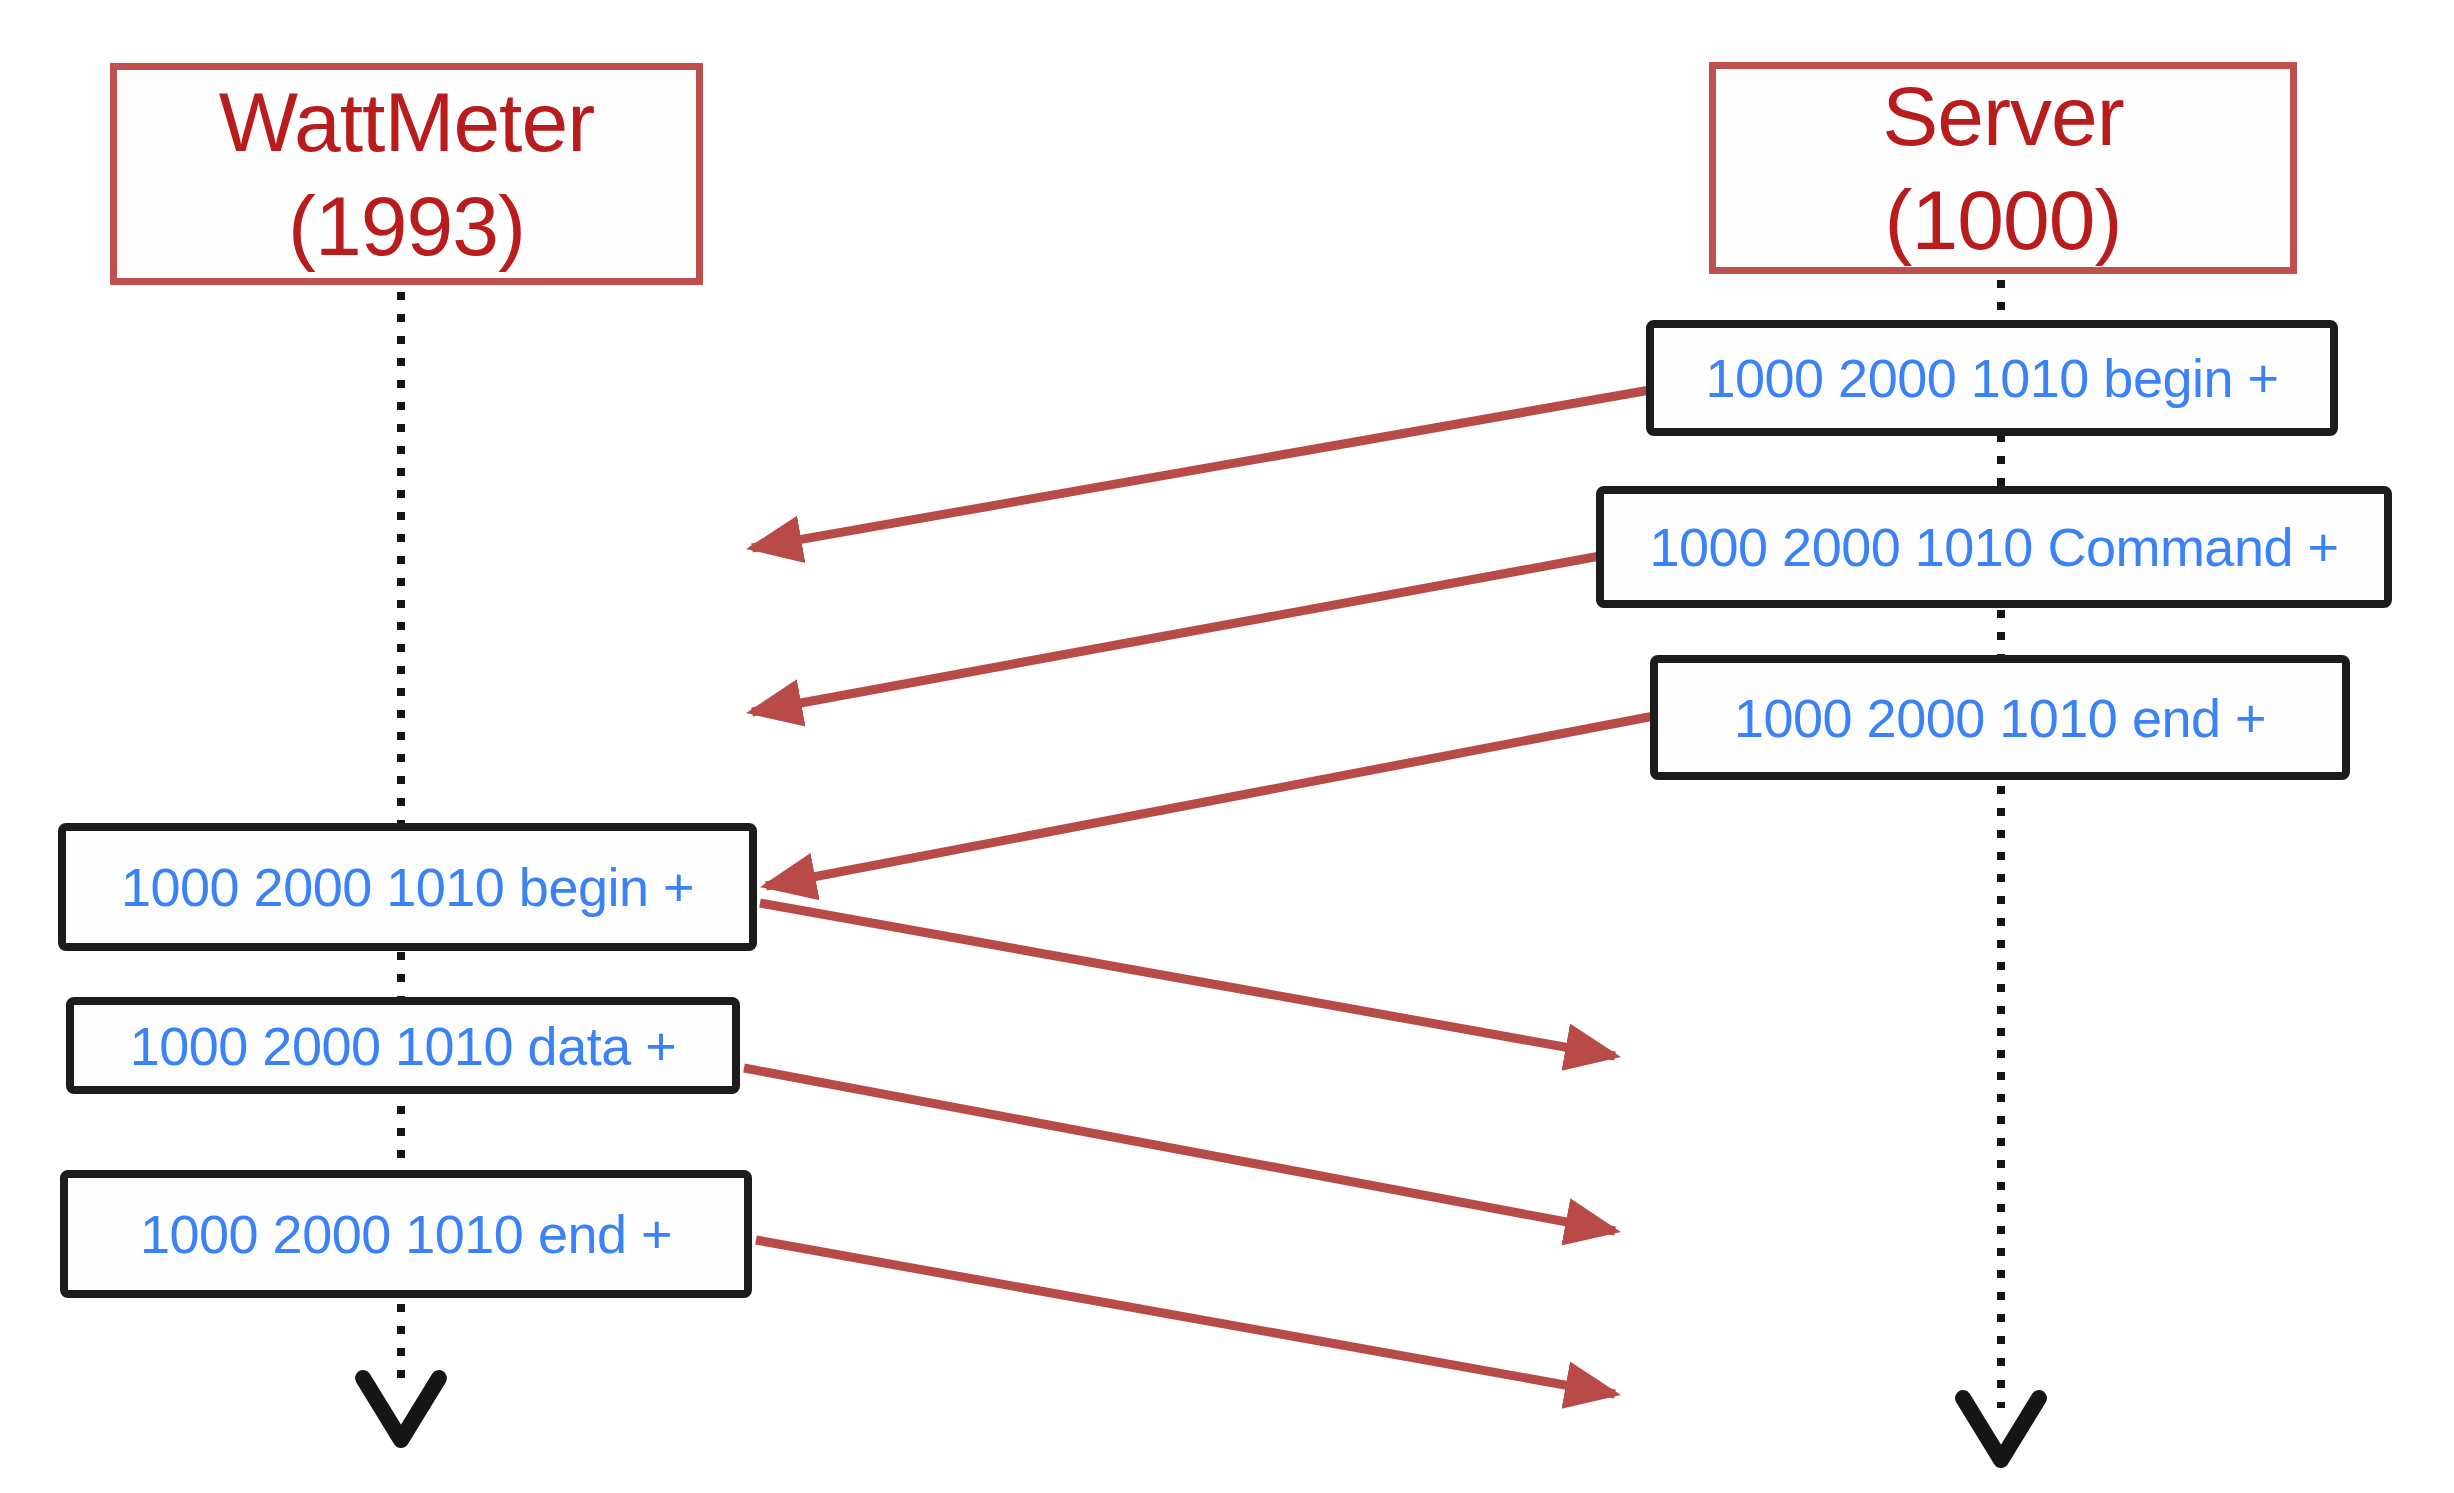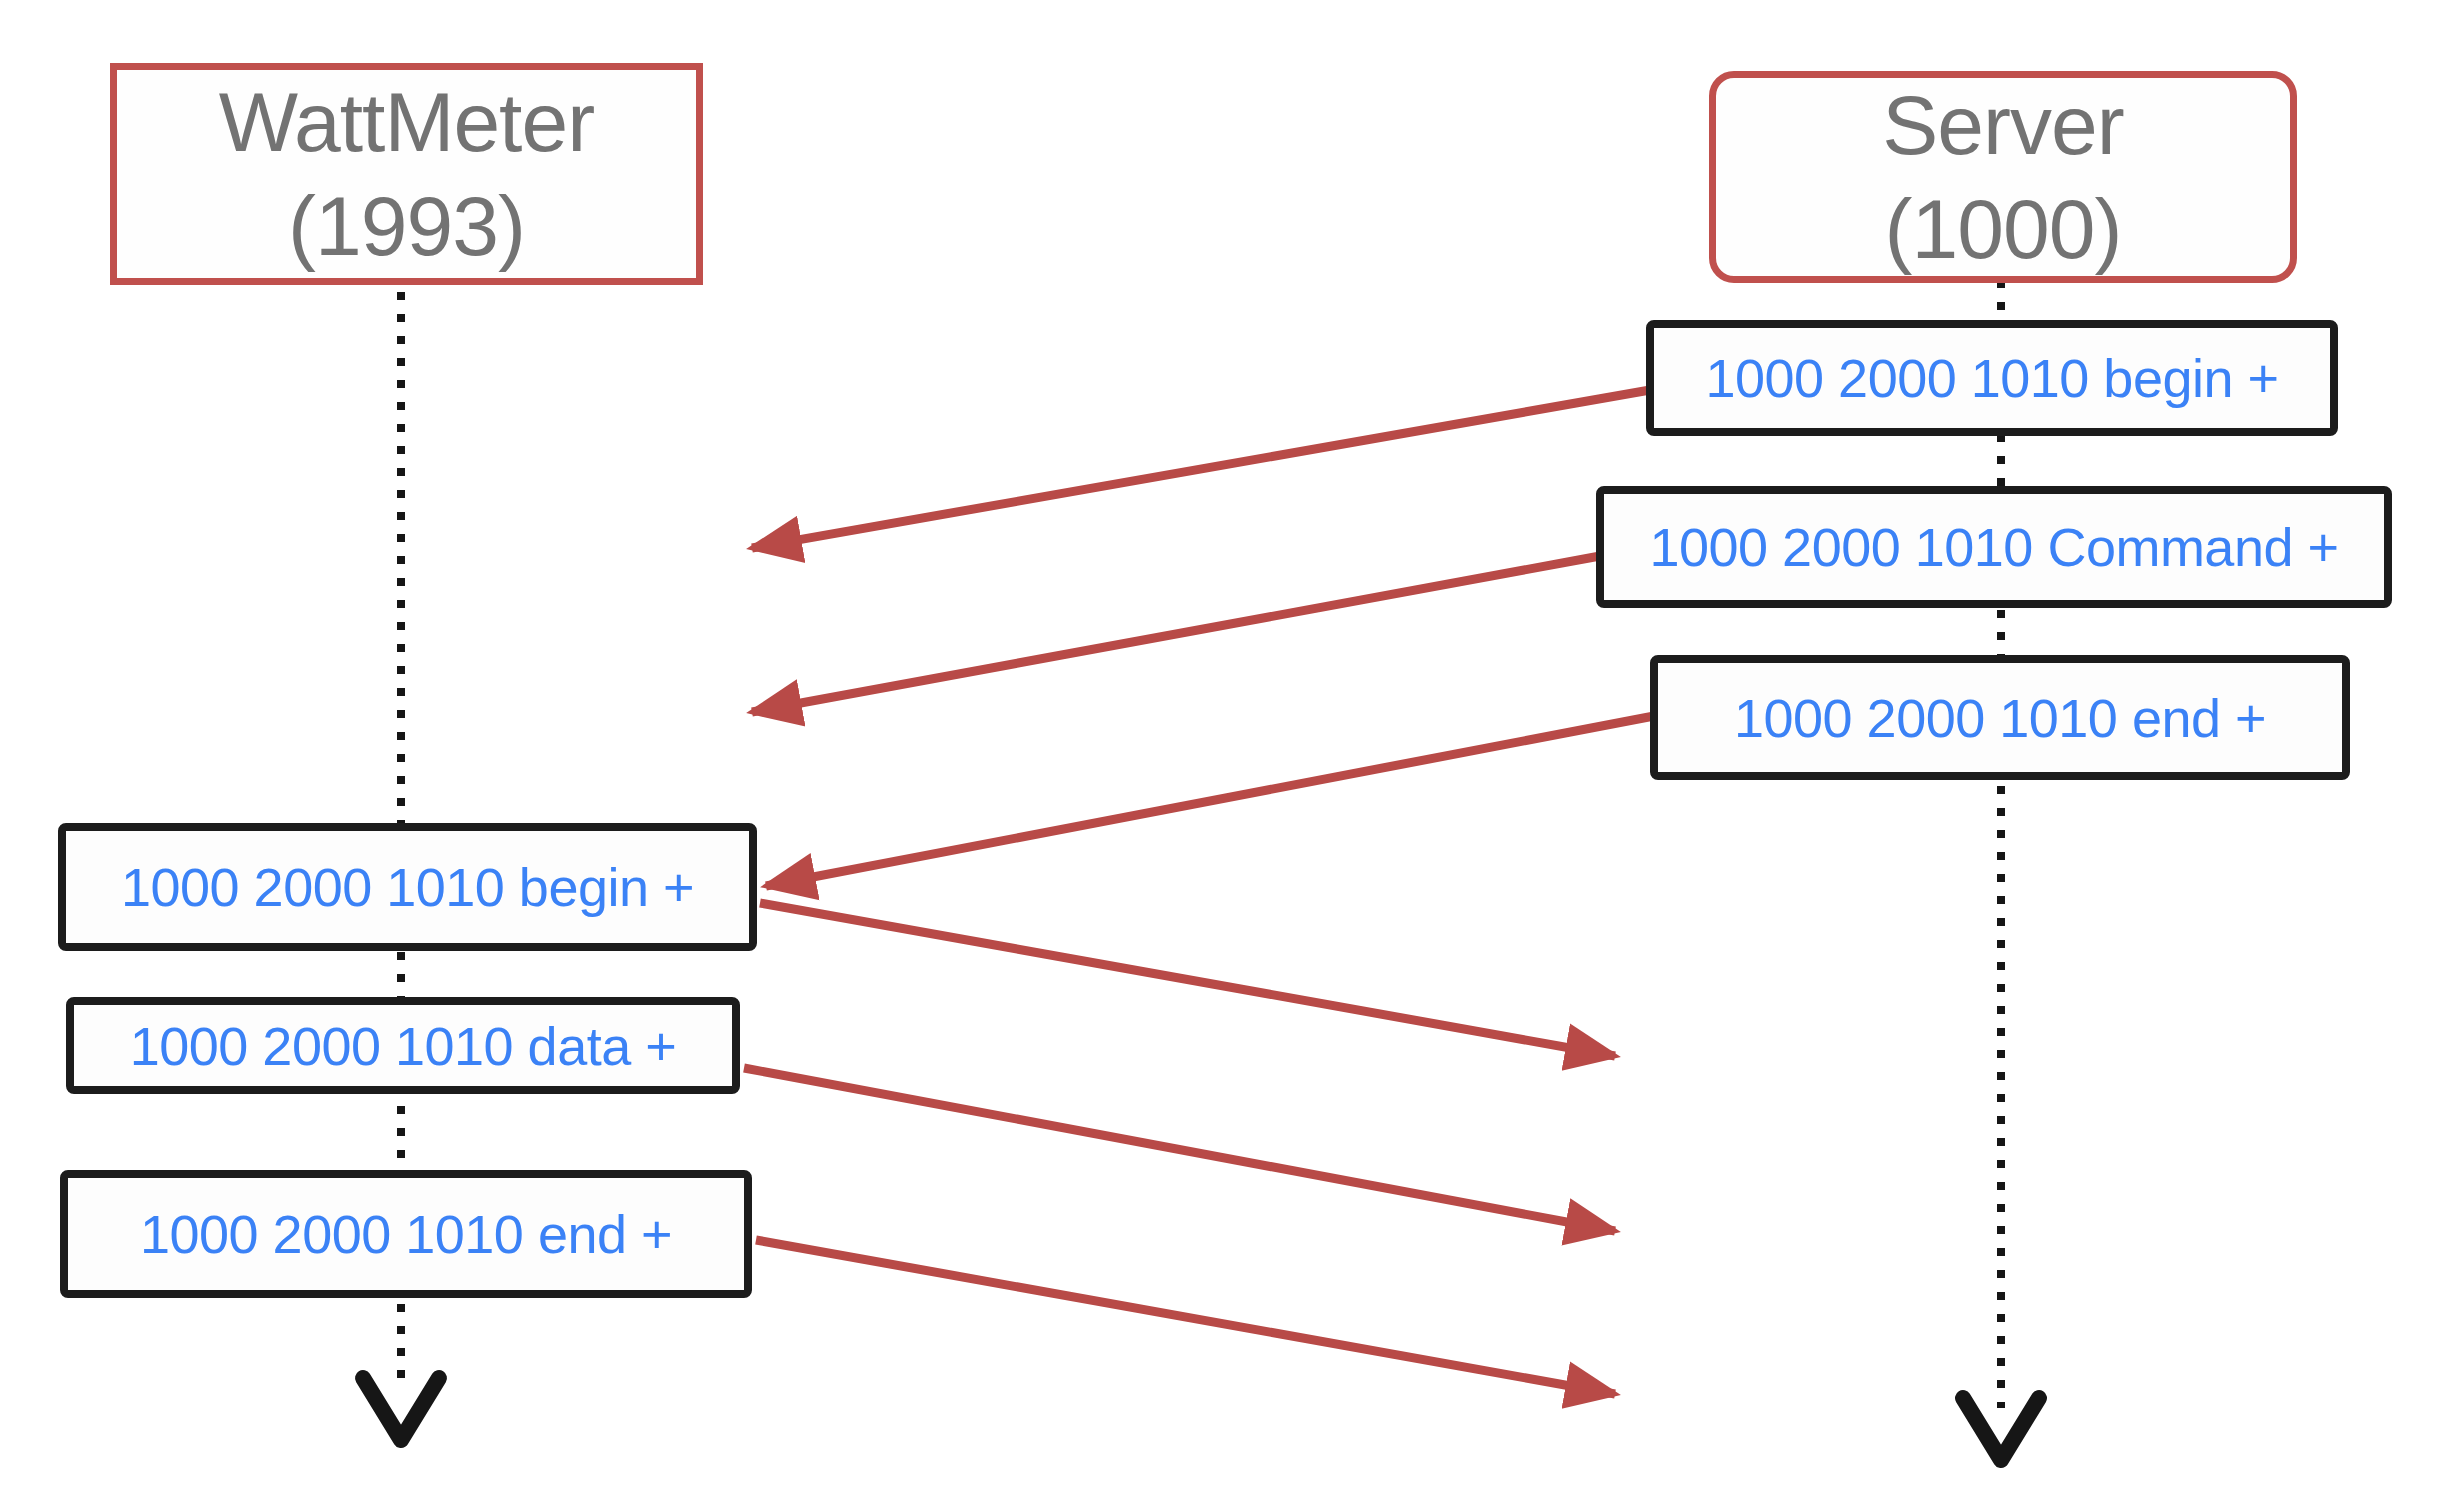--- a/index.html
+++ b/index.html
@@ -19,21 +19,21 @@
     position: absolute;
     left: 0; top: 0;
     width: 2454px; height: 1493px;
     z-index: 0;
   }
   .hdr-box {
     position: absolute;
     box-sizing: border-box;
     border: 7px solid #c0504d;
     background: #fefefe;
-    color: #737373;
+    color: #b91c1c;
     font-size: 84px;
     line-height: 1.24;
     display: flex;
     flex-direction: column;
     align-items: center;
     justify-content: center;
     text-align: center;
     z-index: 2;
     letter-spacing: -1px;
   }
@@ -79,21 +79,21 @@
     <line x1="760" y1="903" x2="1615" y2="1056" stroke="#b84a47" stroke-width="9" marker-end="url(#redhead)"></line>
     <line x1="744" y1="1068" x2="1615" y2="1231" stroke="#b84a47" stroke-width="9" marker-end="url(#redhead)"></line>
     <line x1="756" y1="1240" x2="1615" y2="1394" stroke="#b84a47" stroke-width="9" marker-end="url(#redhead)"></line>
   </svg>
 
   <div class="hdr-box" style="left:110px; top:63px; width:593px; height:222px;">
     <div>WattMeter</div>
     <div>(1993)</div>
   </div>
 
-  <div class="hdr-box" style="left:1709px; top:71px; width:588px; height:212px;border-radius:25px;">
+  <div class="hdr-box" style="left:1709px; top:62px; width:588px; height:212px;">
     <div>Server</div>
     <div>(1000)</div>
   </div>
 
   <div class="msg-box" style="left:1646px; top:320px; width:692px; height:116px;">
     <span>1000 2000 1010 begin +</span>
   </div>
   <div class="msg-box" style="left:1596px; top:486px; width:796px; height:122px;">
     <span>1000 2000 1010 Command +</span>
   </div>

